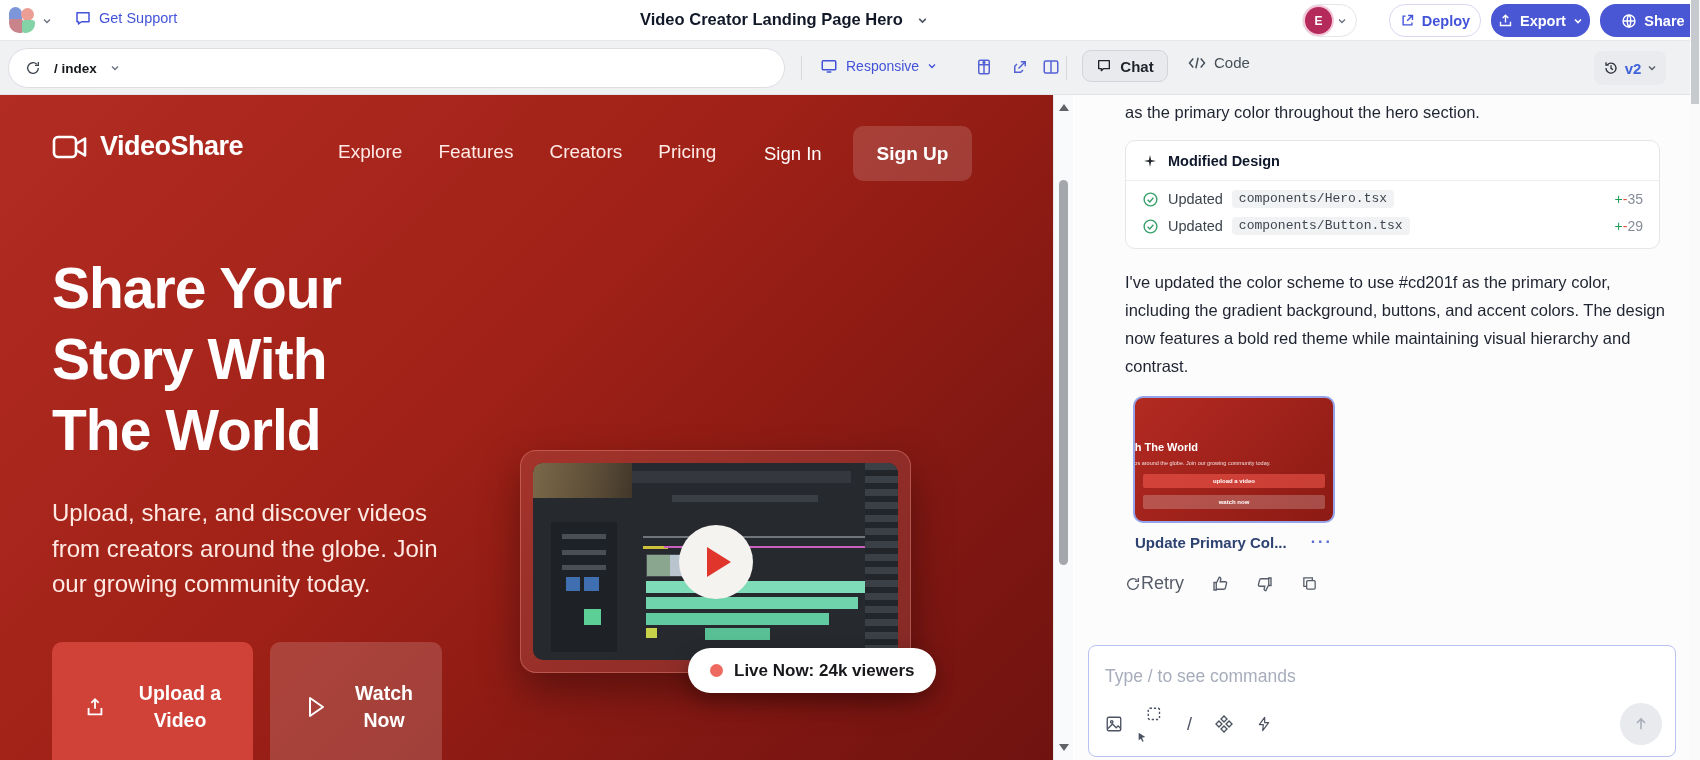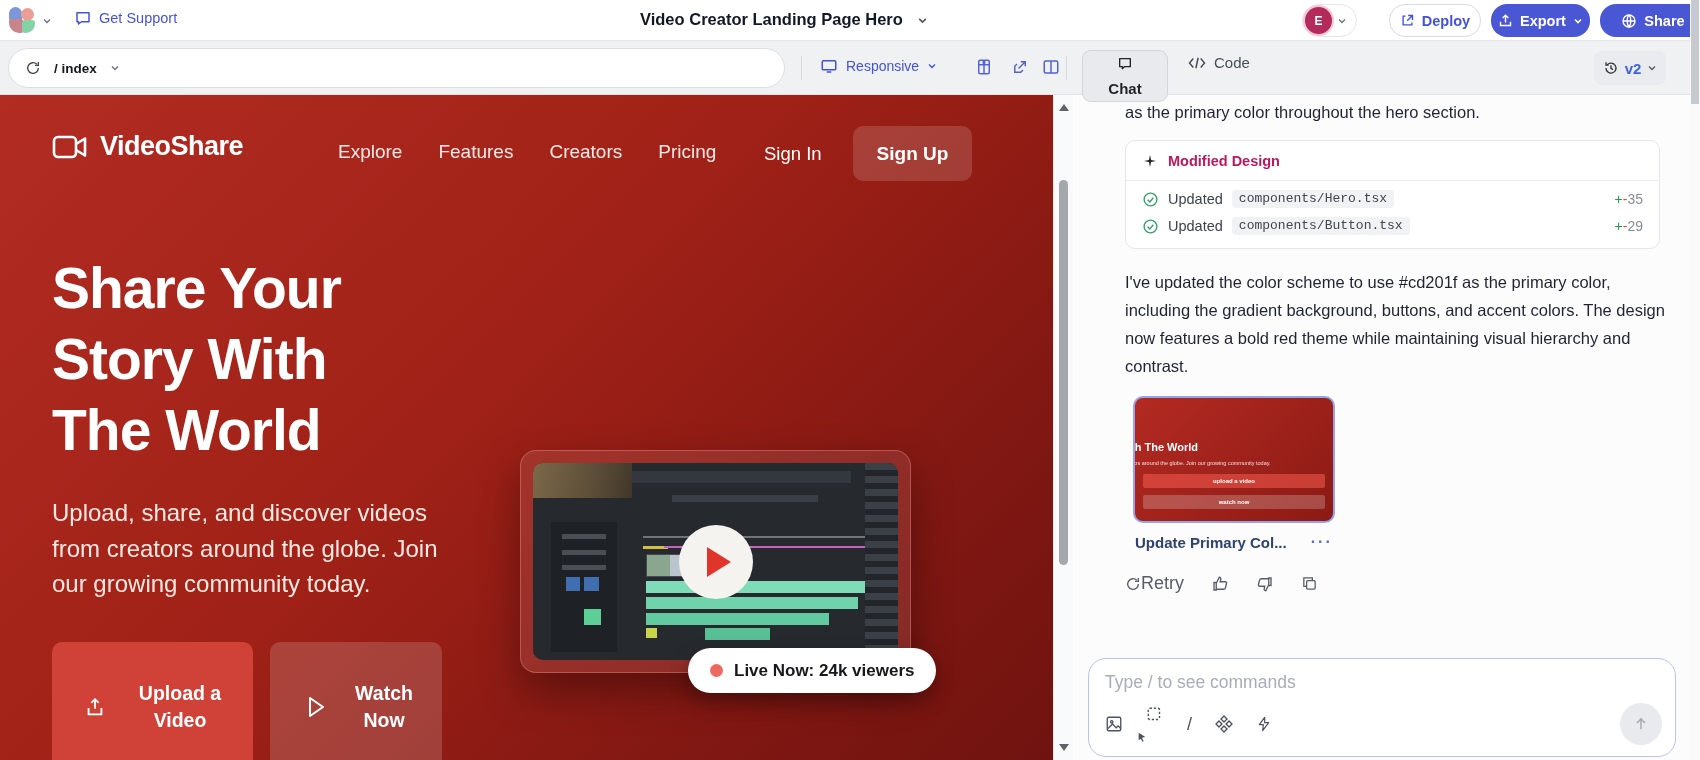--- a/index.html
+++ b/index.html
@@ -29,21 +29,21 @@
   .btn-share  { left:1600px; width:106px; background:#4a57d4; color:#fff; }
 
   
   .toolbar { position:absolute; left:0; top:41px; width:1700px; height:54px; background:#f0f1f3; border-bottom:1px solid #e2e3e6; z-index:3; }
   .urlbar { position:absolute; left:8px; top:7px; width:777px; height:40px; background:#fff; border:1px solid #dcdee2; border-radius:20px; display:flex; align-items:center; padding:0 16px; gap:13px; }
   .urlbar .path { font-size:13.5px; font-weight:600; color:#16181c; }
   .urlbar .chev { color:#6b7280; }
   .vdiv { position:absolute; top:15px; width:1px; height:24px; background:#d7d9dd; }
   .responsive-ctl { position:absolute; left:820px; top:16px; display:flex; align-items:center; gap:8px; color:#4353d9; font-size:14px; font-weight:500; cursor:pointer; }
   .tool-ico { position:absolute; top:17px; color:#5462d6; cursor:pointer; }
-  .tab-chat { position:absolute; left:1082px; top:9px; height:52px; width:86px; background:#e9eaed; border:1px solid #d1d4d9; border-radius:9px; display:flex; align-items:center; justify-content:center; gap:8px; font-size:15px; font-weight:600; color:#1f2329; cursor:pointer;flex-direction:column; }
+  .tab-chat { position:absolute; left:1082px; top:9px; height:32px; width:86px; background:#e9eaed; border:1px solid #d1d4d9; border-radius:9px; display:flex; align-items:center; justify-content:center; gap:8px; font-size:15px; font-weight:600; color:#1f2329; cursor:pointer; }
   .tab-code { position:absolute; left:1188px; top:13px; display:flex; align-items:center; gap:8px; font-size:15px; color:#465059; cursor:pointer; }
   .ver-pill { position:absolute; left:1594px; top:10px; height:34px; width:72px; background:#e9ebee; border-radius:8px; display:flex; align-items:center; justify-content:center; gap:6px; cursor:pointer; }
   .ver-pill b { color:#3f63da; font-size:15px; font-weight:600; }
   .ver-pill .chev { color:#565c66; }
 
   
   .preview { position:absolute; left:0; top:95px; width:1053px; height:665px; overflow:hidden;
              background:linear-gradient(135deg,#b22c23 0%,#a02117 45%,#801712 80%,#701310 100%); }
   .brand { position:absolute; left:52px; top:36px; display:flex; align-items:center; gap:12px; color:#fff; }
   .brand b { font-size:27px; font-weight:800; letter-spacing:-0.5px; }
@@ -95,42 +95,42 @@
   .ps-up, .ps-down { position:absolute; left:5px; width:0; height:0; border-left:5px solid transparent; border-right:5px solid transparent; }
   .ps-up { top:9px; border-bottom:7px solid #5f6368; }
   .ps-down { bottom:9px; border-top:7px solid #5f6368; }
   .ps-thumb { position:absolute; left:5px; top:85px; width:9px; height:385px; border-radius:5px; background:#a4a7ab; }
 
   
   .chat { position:absolute; left:1074px; top:95px; width:616px; height:665px; background:#fcfcfd; display:flex; flex-direction:column; }
   .chat-messages { flex:1; padding:6px 30px 0 51px; overflow:hidden; }
   .tail-line { font-size:16.5px; color:#1f2430; margin-top:2px; }
   .mod-card { margin-top:18px; background:#fff; border:1px solid #e4e6ea; border-radius:10px; padding:12px 16px 13px; }
-  .mod-head { display:flex; align-items:center; gap:10px; font-size:14.5px; font-weight:700; color:#be185d; }
+  .mod-head { display:flex; align-items:center; gap:10px; font-size:14.5px; font-weight:700; color:#0f172a; }
   .mod-div { height:1px; background:#eceef1; margin:11px -16px 4px; }
   .mod-row { display:flex; align-items:center; gap:9px; margin-top:9px; font-size:14.5px; color:#3c434c; }
   .chip { font-family:"Liberation Mono",monospace; font-size:13px; color:#3f4650; background:#f1f2f4; border-radius:4px; padding:1px 7px 2px; }
   .diff { margin-left:auto; font-size:14px; color:#868d97; }
   .diff .p { color:#1a9e53; } .diff .m { color:#e04f44; }
   .msg { margin-top:19px; width:548px; font-size:16.5px; line-height:28px; color:#1f2430; }
   .thumb-wrap { margin-top:16px; margin-left:8px; }
   .thumb { width:202px; height:127px; border:2px solid #95a4ea; border-radius:10px; overflow:hidden; position:relative; background:linear-gradient(135deg,#b32a22,#8c1a14); cursor:pointer; }
   .t-head { position:absolute; left:-4px; top:43px; color:#fff; font-size:11px; font-weight:800; white-space:nowrap; }
   .t-line { position:absolute; left:-8px; top:62px; color:rgba(255,255,255,0.85); font-size:5.5px; white-space:nowrap; }
   .t-btn { position:absolute; left:8px; right:8px; height:14px; border-radius:2px; display:flex; align-items:center; justify-content:center; color:#fff; font-size:6px; font-weight:700; }
   .t-btn1 { top:76px; background:rgba(255,96,84,0.5); }
   .t-btn2 { top:97px; background:rgba(255,255,255,0.22); }
   .t-caption { display:flex; align-items:center; margin-top:10px; margin-left:2px; }
   .t-caption b { font-size:15px; font-weight:700; color:#2e4272; }
   .t-menu { margin-left:24px; color:#5b6bd6; font-size:16px; font-weight:700; letter-spacing:2px; cursor:pointer; }
   .actions { display:flex; align-items:center; gap:27px; margin-top:22px; color:#565d68; }
   .act-retry { display:flex; align-items:center; gap:0; font-size:18px; cursor:pointer; }
   .act-ic { cursor:pointer; display:flex; }
   .input-wrap { padding:0 14px 3px 14px; }
-  .input-box { position:relative; height:99px; background:#fff; border:1.5px solid #b9c2f2; border-radius:18px; padding:13px 16px; }
+  .input-box { position:relative; height:112px; background:#fff; border:1.5px solid #b9c2f2; border-radius:8px; padding:20px 16px; }
   .input-box input { width:80%; border:none; outline:none; font-family:"Liberation Sans",sans-serif; font-size:17.5px; color:#2a2f3a; background:transparent; }
   .input-box input::placeholder { color:#a7adbb; }
   .input-icons { position:absolute; left:16px; bottom:14px; display:flex; align-items:center; gap:23px; color:#4b5260; }
   .slash-cmd { font-size:18px; color:#4b5260; font-style:normal; }
   .send-btn { position:absolute; right:13px; bottom:11px; width:42px; height:42px; border-radius:50%; background:#e8eaee; display:flex; align-items:center; justify-content:center; color:#a8aeb8; cursor:pointer; }
 
   
   .winscroll { position:absolute; right:0; top:0; width:10px; height:760px; background:#fafafa; z-index:6; }
   .ws-thumb { position:absolute; left:1px; top:0; width:8px; height:104px; background:#c6c9cd; }
 

